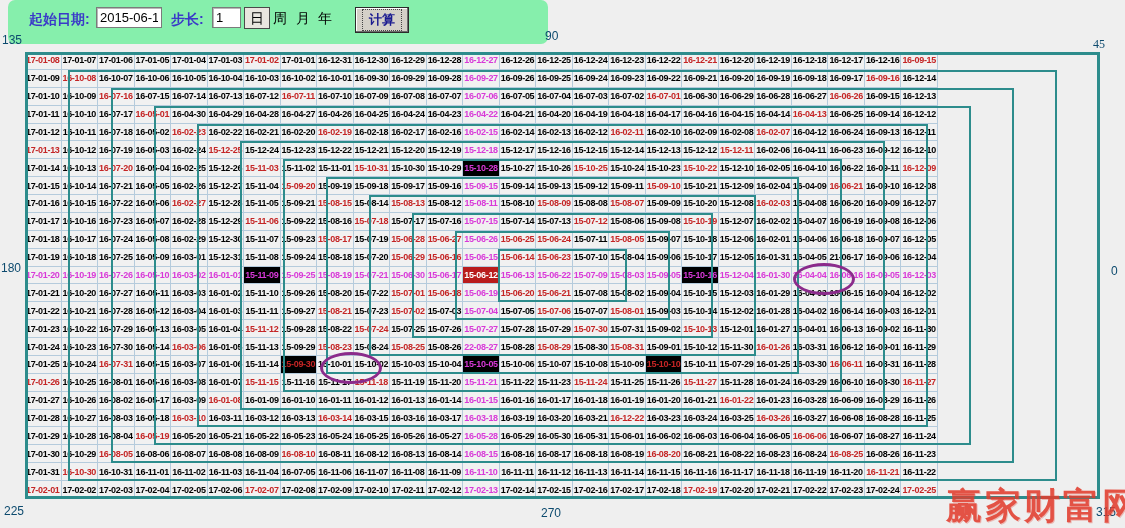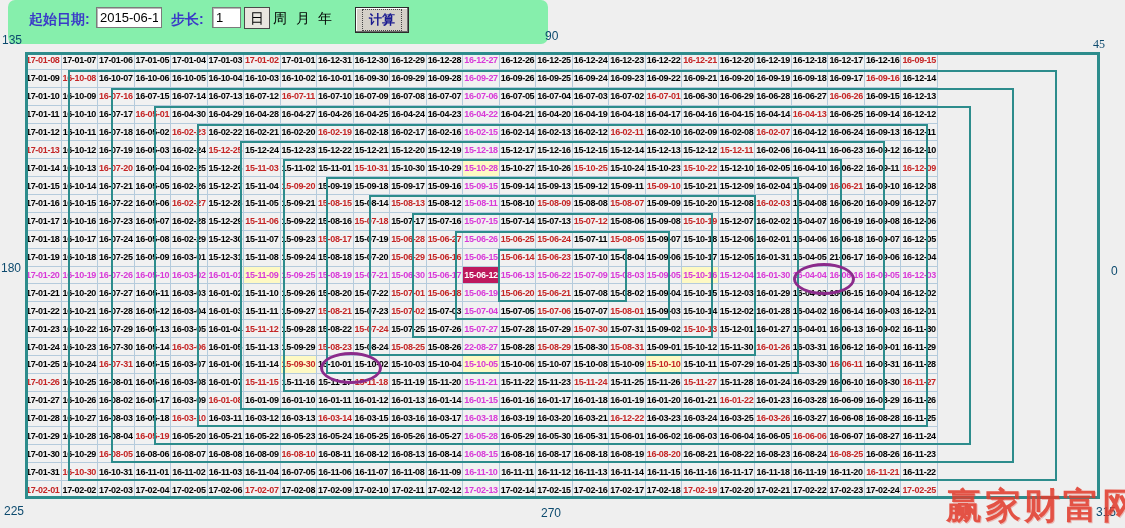--- a/index.html
+++ b/index.html
@@ -19,22 +19,22 @@
   .calc-btn .inner{display:block;border:1px dotted #444;padding:1px 6px;}
   .angle-label{position:absolute;font-size:12px;color:#0c4a6e;}
   .grid{position:absolute;left:25px;top:52px;width:913px;height:447px;
         display:grid;grid-template-columns:repeat(25,1fr);grid-template-rows:repeat(25,1fr);
         background:#F1F1F1;}
   .cell{border-right:1px solid #B5CBDC;border-bottom:1px solid #B5CBDC;
         font-size:9px;font-weight:bold;color:#000;display:flex;align-items:center;
         justify-content:center;letter-spacing:-0.3px;white-space:nowrap;overflow:hidden;}
   .cell.red{color:#C42525;}
   .cell.magenta{color:#D839D8;}
-  .cell.yellow{background:#fef9c3;}
-  .cell.start{background:#be185d;color:#FFFFFF;}
+  .cell.yellow{background:#000000;}
+  .cell.start{background:#b91c1c;color:#FFFFFF;}
   .ring{position:absolute;border:2px solid #2D8C8C;pointer-events:none;box-sizing:border-box;}
   .ring.outer{border-width:3px;}
   .ellipse{position:absolute;border:3px solid #8B2B8B;border-radius:50%;pointer-events:none;}
   .watermark{position:absolute;left:946px;top:482px;font-family:"Liberation Serif",serif;
              font-size:36px;font-weight:bold;color:#E23D2E;letter-spacing:3px;opacity:0.88;
              white-space:nowrap;pointer-events:none;text-shadow:1px 1px 0 rgba(226,61,46,0.35);}
 </style>
 </head>
 <body>
 

